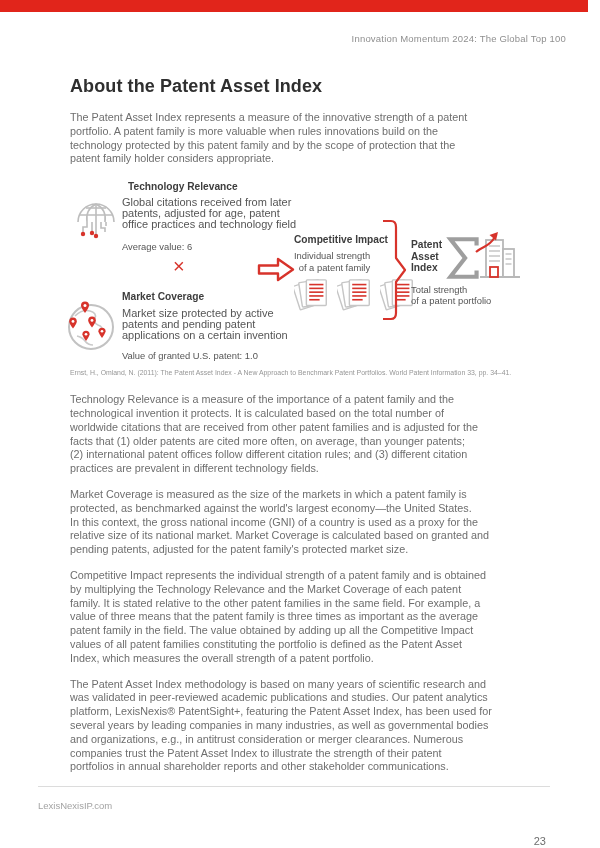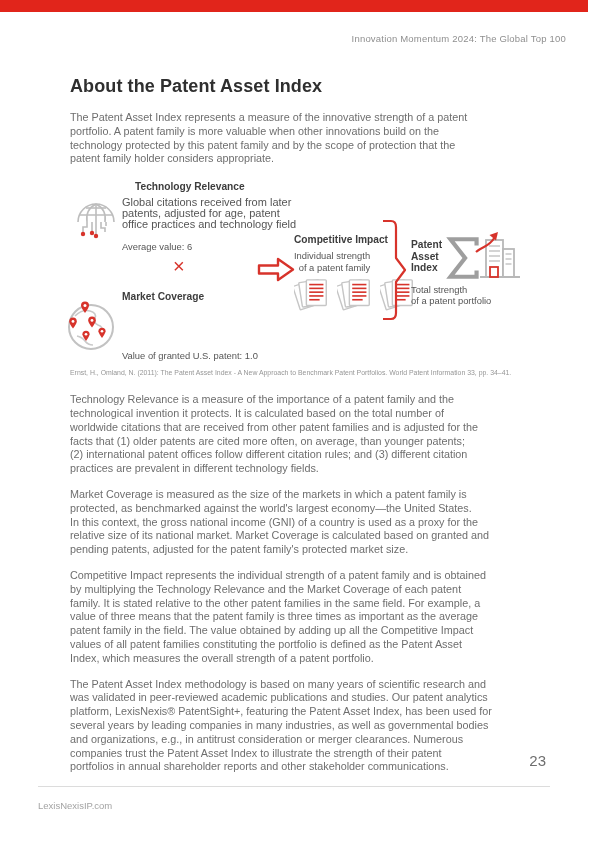--- a/index.html
+++ b/index.html
@@ -21,37 +21,37 @@
   .dg-multiply{font-size:20px;line-height:1;color:#D7332B;}
   .pai-title{font-size:10.2px;font-weight:700;color:#3D3D3D;line-height:11.6px;}
   .pai-desc{font-size:9.4px;line-height:11px;color:#555555;}
   .ci-desc{font-size:9.4px;line-height:12px;color:#555555;text-align:right;}
   .docs-row{display:flex;gap:5px;}
   .citation{font-size:6.9px;color:#969696;white-space:nowrap;}
 
   
   .footer-line{position:absolute;left:38px;right:38px;top:786px;height:1px;background:#DCDCDC;}
   .footer-site{position:absolute;left:38px;top:800px;font-size:9.5px;color:#A3A3A3;text-decoration:none;}
-  .footer-page{position:absolute;right:42px;top:752px;font-size:15px;color:#6E6E6E;}
+  .footer-page{position:absolute;right:42px;top:835px;font-size:11px;color:#6E6E6E;}
 </style>
 </head>
 <body>
 
 <div class="page">
 
   <div class="topbar"></div>
 
   <div class="doc-header">Innovation Momentum 2024: The Global Top 100</div>
 
   <div class="content">
 
     <h1 class="title">About the Patent Asset Index</h1>
 
     <p class="body">The Patent Asset Index represents a measure of the innovative strength of a patent
-portfolio. A patent family is more valuable when other innovations build on the
+portfolio. A patent family is more valuable when rules innovations build on the
 technology protected by this patent family and by the scope of protection that the
 patent family holder considers appropriate.</p>
 
     <div class="diagram">
 
       <svg class="abs" style="left:3px;top:17px" width="46" height="48" viewBox="0 0 46 48">
         <g fill="none" stroke="#BDBDBD" stroke-width="1.6">
           <path d="M5 27 A18 18 0 1 1 41 27"></path>
           <path d="M13 13 H33"></path>
           <path d="M6 20 H40"></path>
@@ -63,21 +63,21 @@
           <path d="M23 27 v12"></path>
           <path d="M28 27 v6 h4 v4"></path>
           <path d="M33 27 v4"></path>
         </g>
         <g fill="#D7332B">
           <circle cx="10" cy="39" r="2.2"></circle>
           <circle cx="19" cy="38" r="2.2"></circle>
           <circle cx="23" cy="41" r="2.2"></circle>
         </g>
       </svg>
-      <div class="abs dg-title" style="left:65px;top:3px">Technology Relevance</div>
+      <div class="abs dg-title" style="left:58px;top:3px">Technology Relevance</div>
       <div class="abs dg-desc pre" style="left:52px;top:19px">Global citations received from later
 patents, adjusted for age, patent
 office practices and technology field</div>
       <div class="abs dg-note" style="left:52px;top:63px">Average value: 6</div>
 
       <div class="abs dg-multiply" style="left:103px;top:78px">×</div>
 
       <svg class="abs" style="left:-5px;top:122px" width="52" height="52" viewBox="0 0 52 52">
         <circle cx="26" cy="27" r="22" fill="none" stroke="#C2C2C2" stroke-width="2"></circle>
         <path d="M10 16 q7 -7 15 -5 q7 2 5 7 q-2 5 3 7 q6 2 3 7" fill="none" stroke="#C9C9C9" stroke-width="1.6"></path>
@@ -99,20 +99,23 @@
               <path d="M0 10 Q-4 4.5 -4 2.5 A4 4 0 1 1 4 2.5 Q4 4.5 0 10 Z" fill="#D7332B"></path>
               <circle cy="2.5" r="1.5" fill="#fff"></circle>
             </g>
           <g transform="translate(37,29) scale(0.9)">
               <path d="M0 10 Q-4 4.5 -4 2.5 A4 4 0 1 1 4 2.5 Q4 4.5 0 10 Z" fill="#D7332B"></path>
               <circle cy="2.5" r="1.5" fill="#fff"></circle>
             </g>
         </g>
       </svg>
       <div class="abs dg-title" style="left:52px;top:113px">Market Coverage</div>
+      <div class="abs dg-desc pre" style="left:52px;top:130px">Market size protected by active
+patents and pending patent
+applications on a certain invention</div>
       <div class="abs dg-note" style="left:52px;top:172px">Value of granted U.S. patent: 1.0</div>
 
       <svg class="abs" style="left:186px;top:78px" width="40" height="27" viewBox="0 0 40 27">
         <path d="M3 9.5 H22 V3 L37 13.5 L22 24 V17.5 H3 Z" fill="#fff" stroke="#D7332B" stroke-width="2.4" stroke-linejoin="round"></path>
       </svg>
 
       <div class="abs dg-title" style="left:224px;top:56px">Competitive Impact</div>
       <div class="abs ci-desc pre" style="left:224px;top:72px">Individual strength
 of a patent family</div>
       <div class="abs docs-row" style="left:224px;top:99px">

